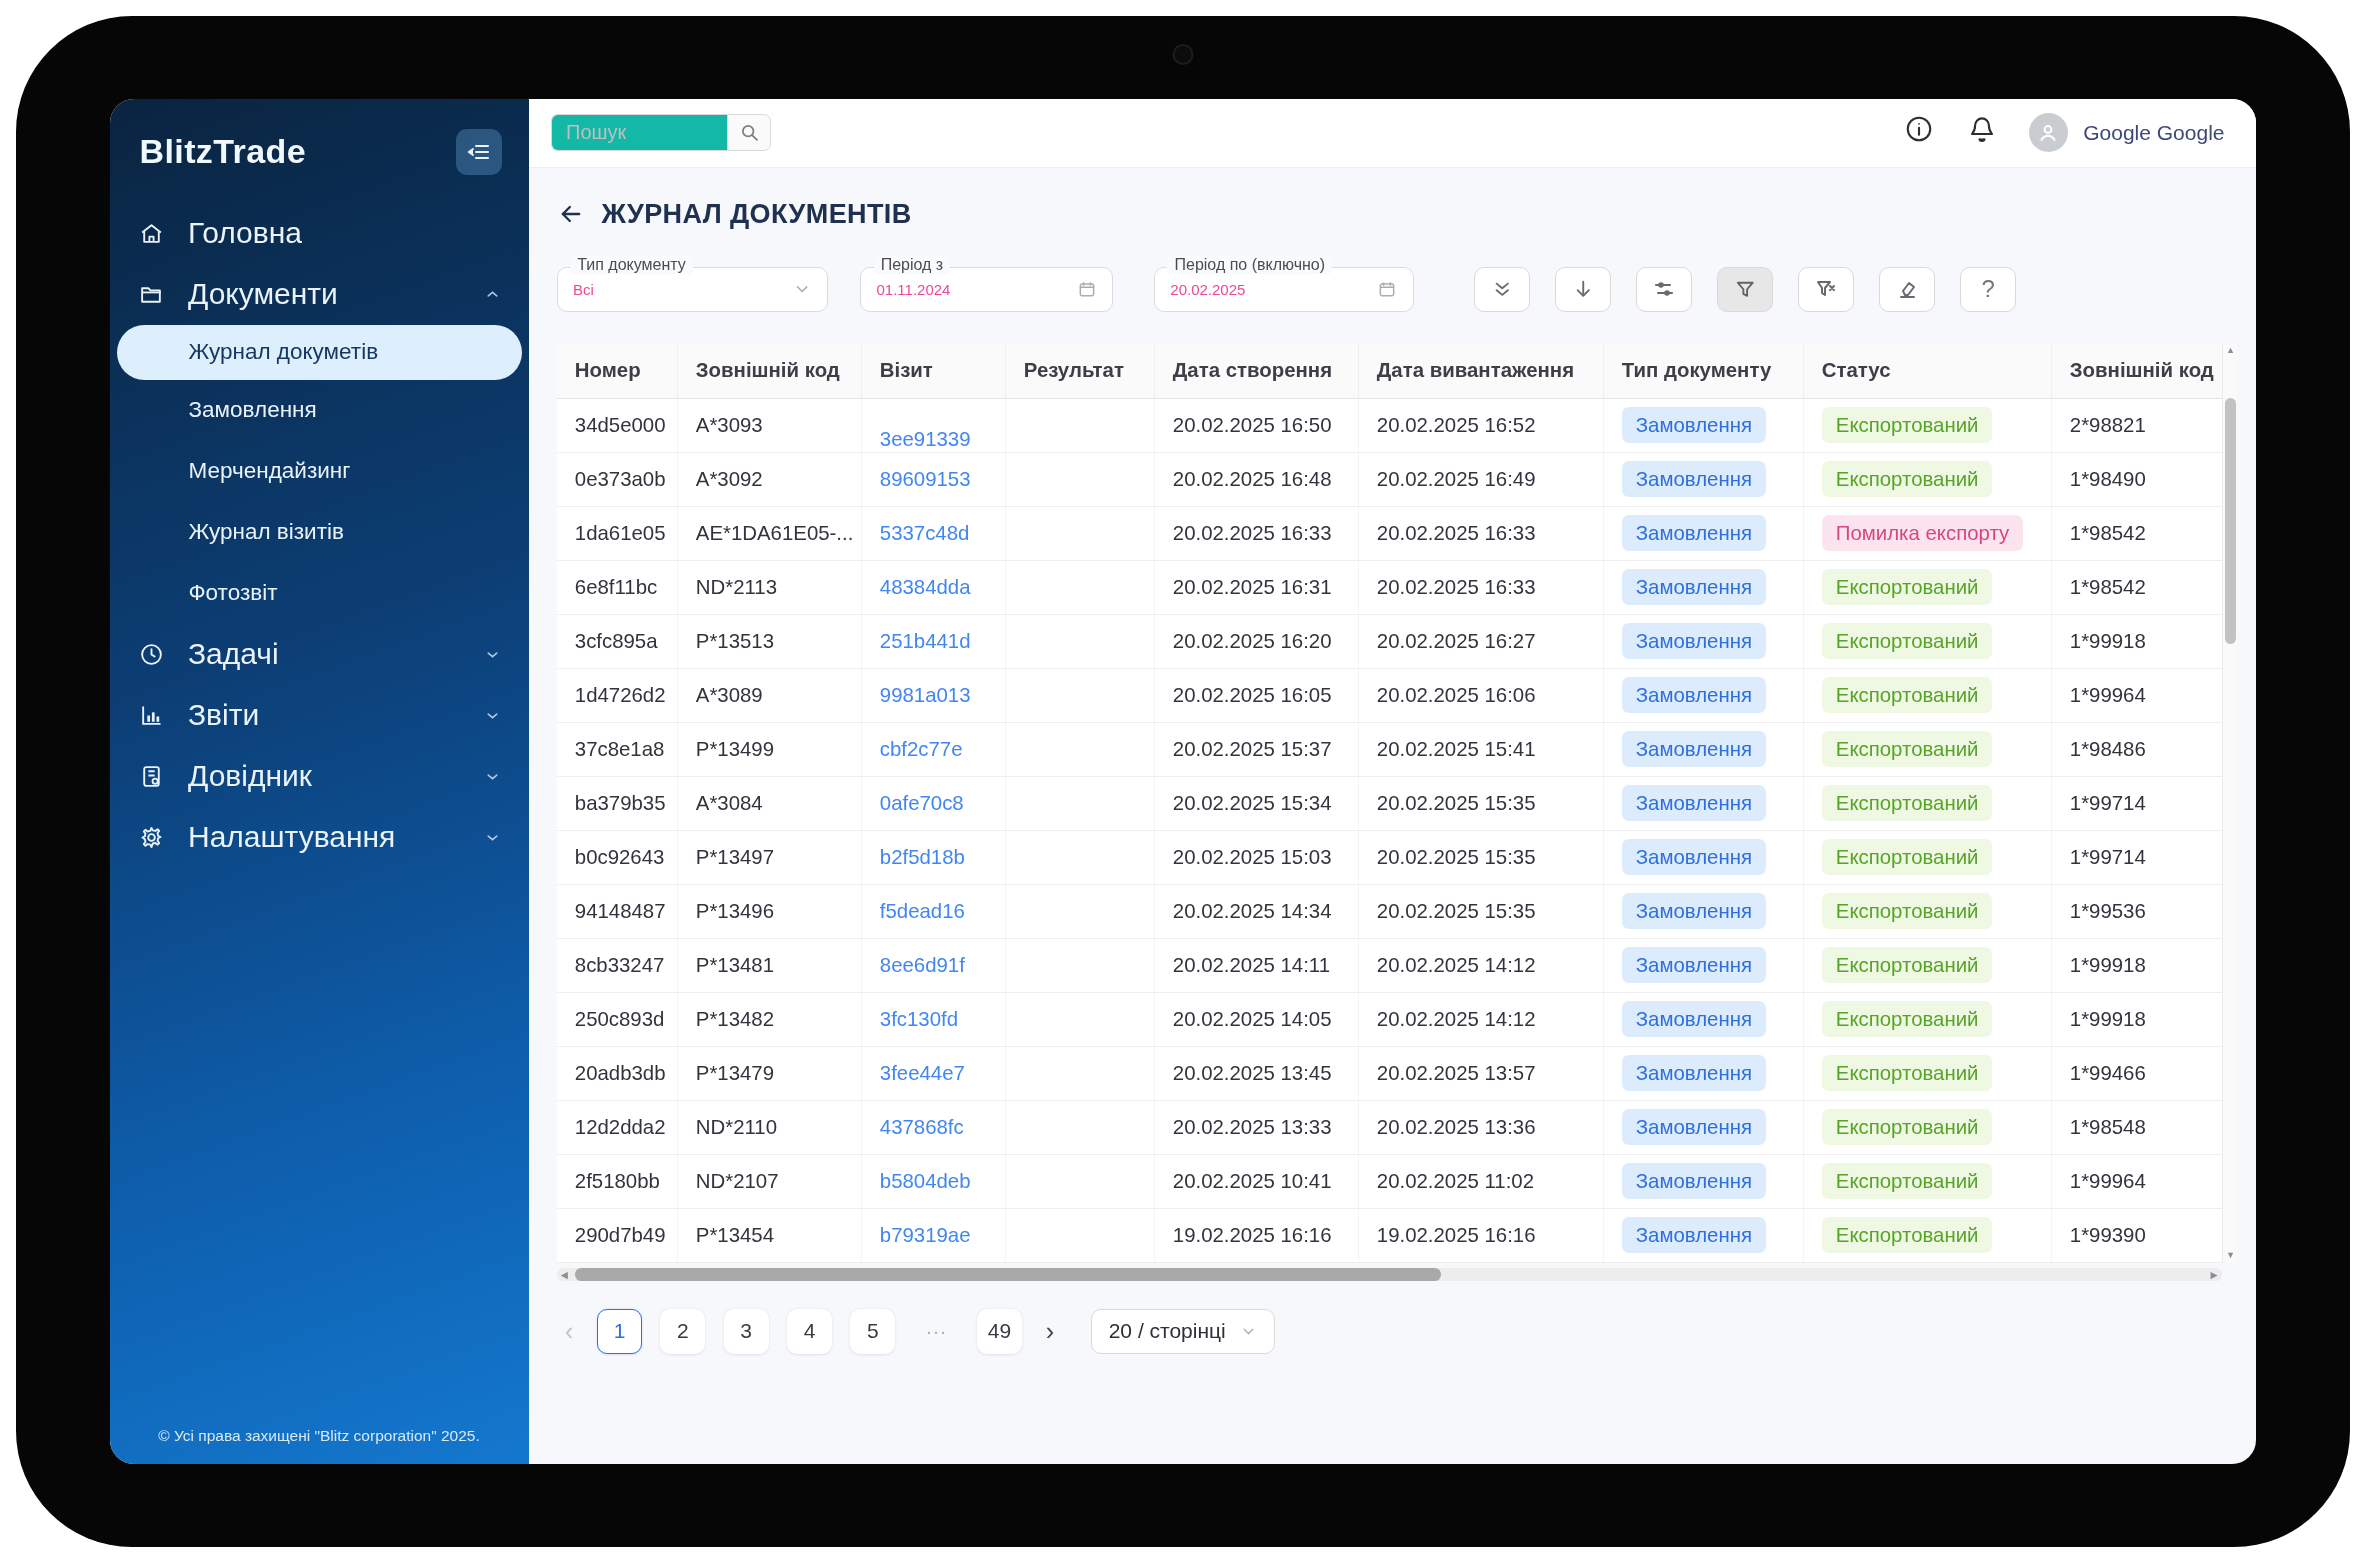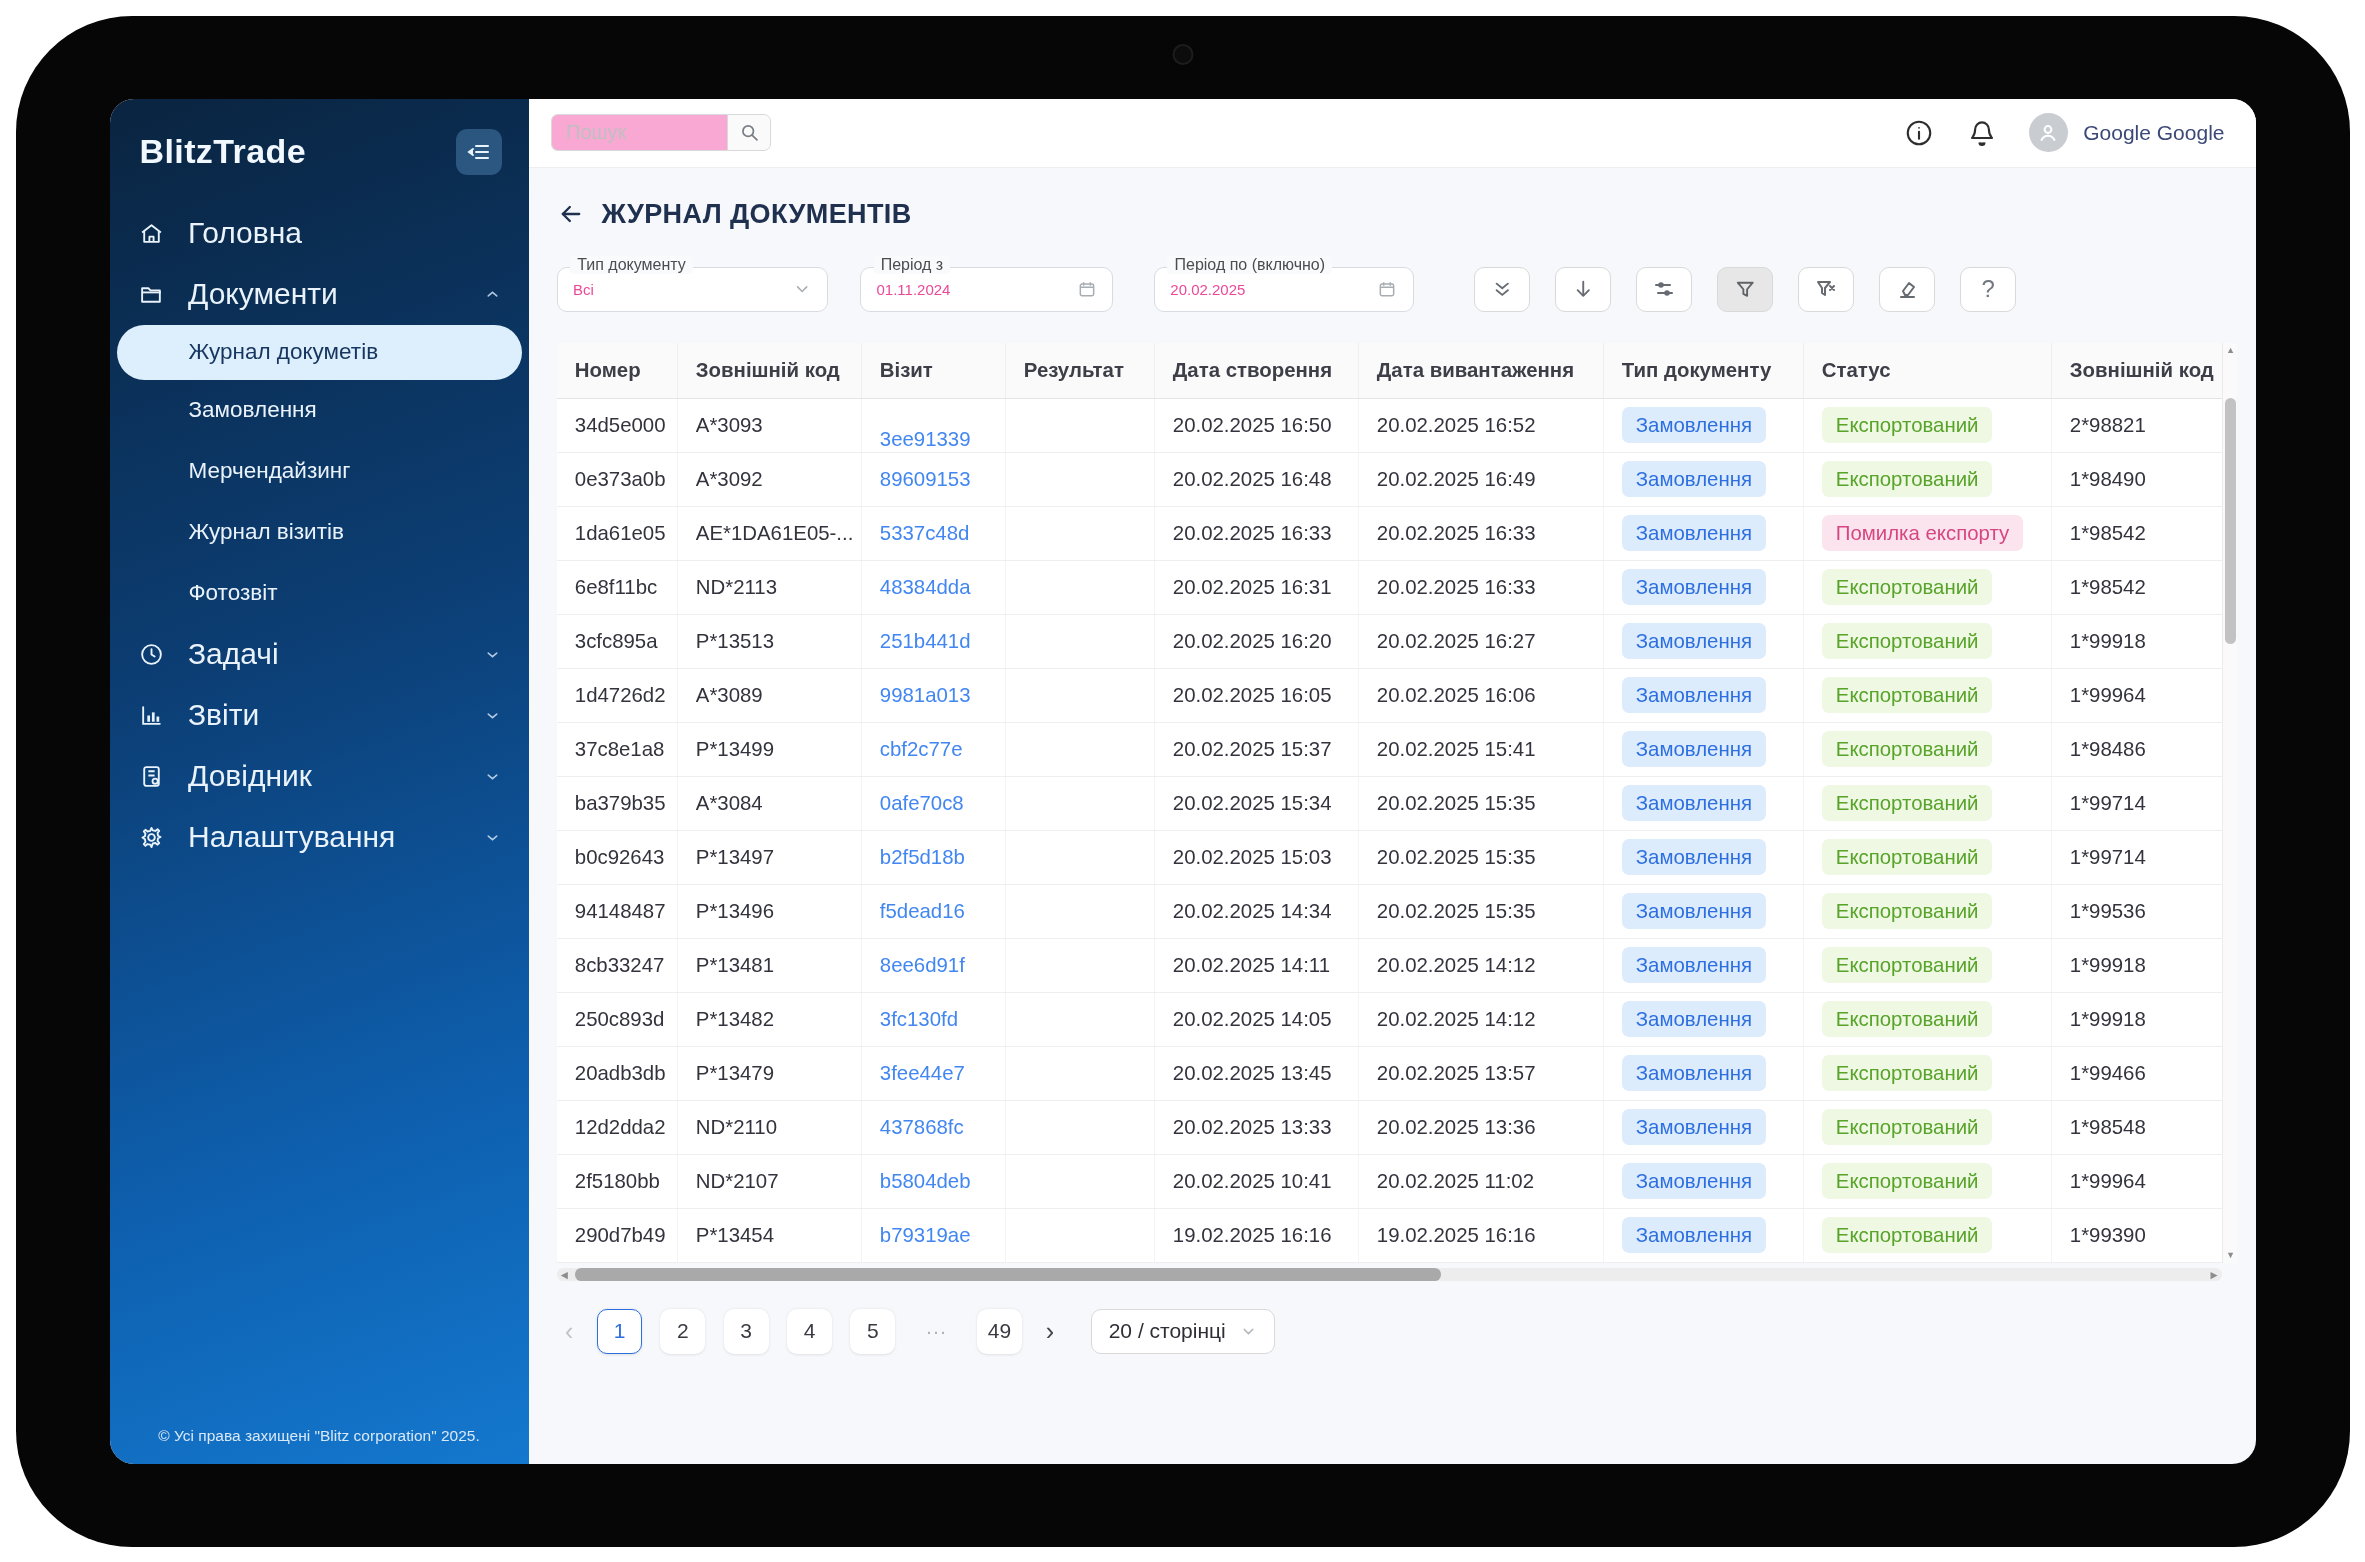--- a/index.html
+++ b/index.html
@@ -28,25 +28,25 @@
   .sub{height:61px;display:flex;align-items:center;padding:0 28px 0 79px;font-size:22.5px;color:#eaf3fc;cursor:pointer;}
   .sub.active{background:#ddeefc;color:#16365f;border-radius:31px;margin:0 7px;padding-left:72px;height:55px;font-weight:500;}
   .side-foot{position:absolute;bottom:18.3px;left:0;width:100%;text-align:center;font-size:15.5px;color:#d9e8f7;}
 
   
   .main{flex:1;display:flex;flex-direction:column;min-width:0;}
   .topbar{height:68px;background:#fff;display:flex;align-items:center;justify-content:space-between;
     padding:0 31px 0 22.5px;box-shadow:0 0.7px 0 #ebebeb;flex:0 0 68px;}
   .search-group{display:flex;align-items:stretch;height:37px;}
   .search-input{width:176px;border:0.7px solid #d9d9d9;border-right:none;border-radius:7px 0 0 7px;
-    padding:0 14px;font-size:20px;color:#444;background:#f9a8d4;outline:none;}
+    padding:0 14px;font-size:20px;color:#444;background:#14b8a6;outline:none;}
   .search-input::placeholder{color:#bfbfbf;}
   .search-btn{width:44px;border:0.7px solid #d9d9d9;border-radius:0 7px 7px 0;background:#fafafa;
     display:flex;align-items:center;justify-content:center;cursor:pointer;}
-  .top-right{display:flex;align-items:center;gap:31px;}
+  .top-right{display:flex;gap:31px;}
   .icon-btn{width:32px;height:32px;display:flex;align-items:center;justify-content:center;cursor:pointer;}
   .user{display:flex;align-items:center;gap:15.5px;cursor:pointer;}
   .avatar{width:39px;height:39px;border-radius:50%;background:#c9cdd2;display:flex;align-items:center;justify-content:center;}
   .user-name{font-size:21px;color:#3c4977;}
 
   .content{padding:32px 18.3px 0 28px;display:flex;flex-direction:column;min-width:0;}
   .title-row{display:flex;align-items:center;gap:17px;}
   .back{cursor:pointer;display:flex;align-items:center;}
   .page-title{font-size:27px;font-weight:700;color:#20304f;letter-spacing:0.4px;}
 

